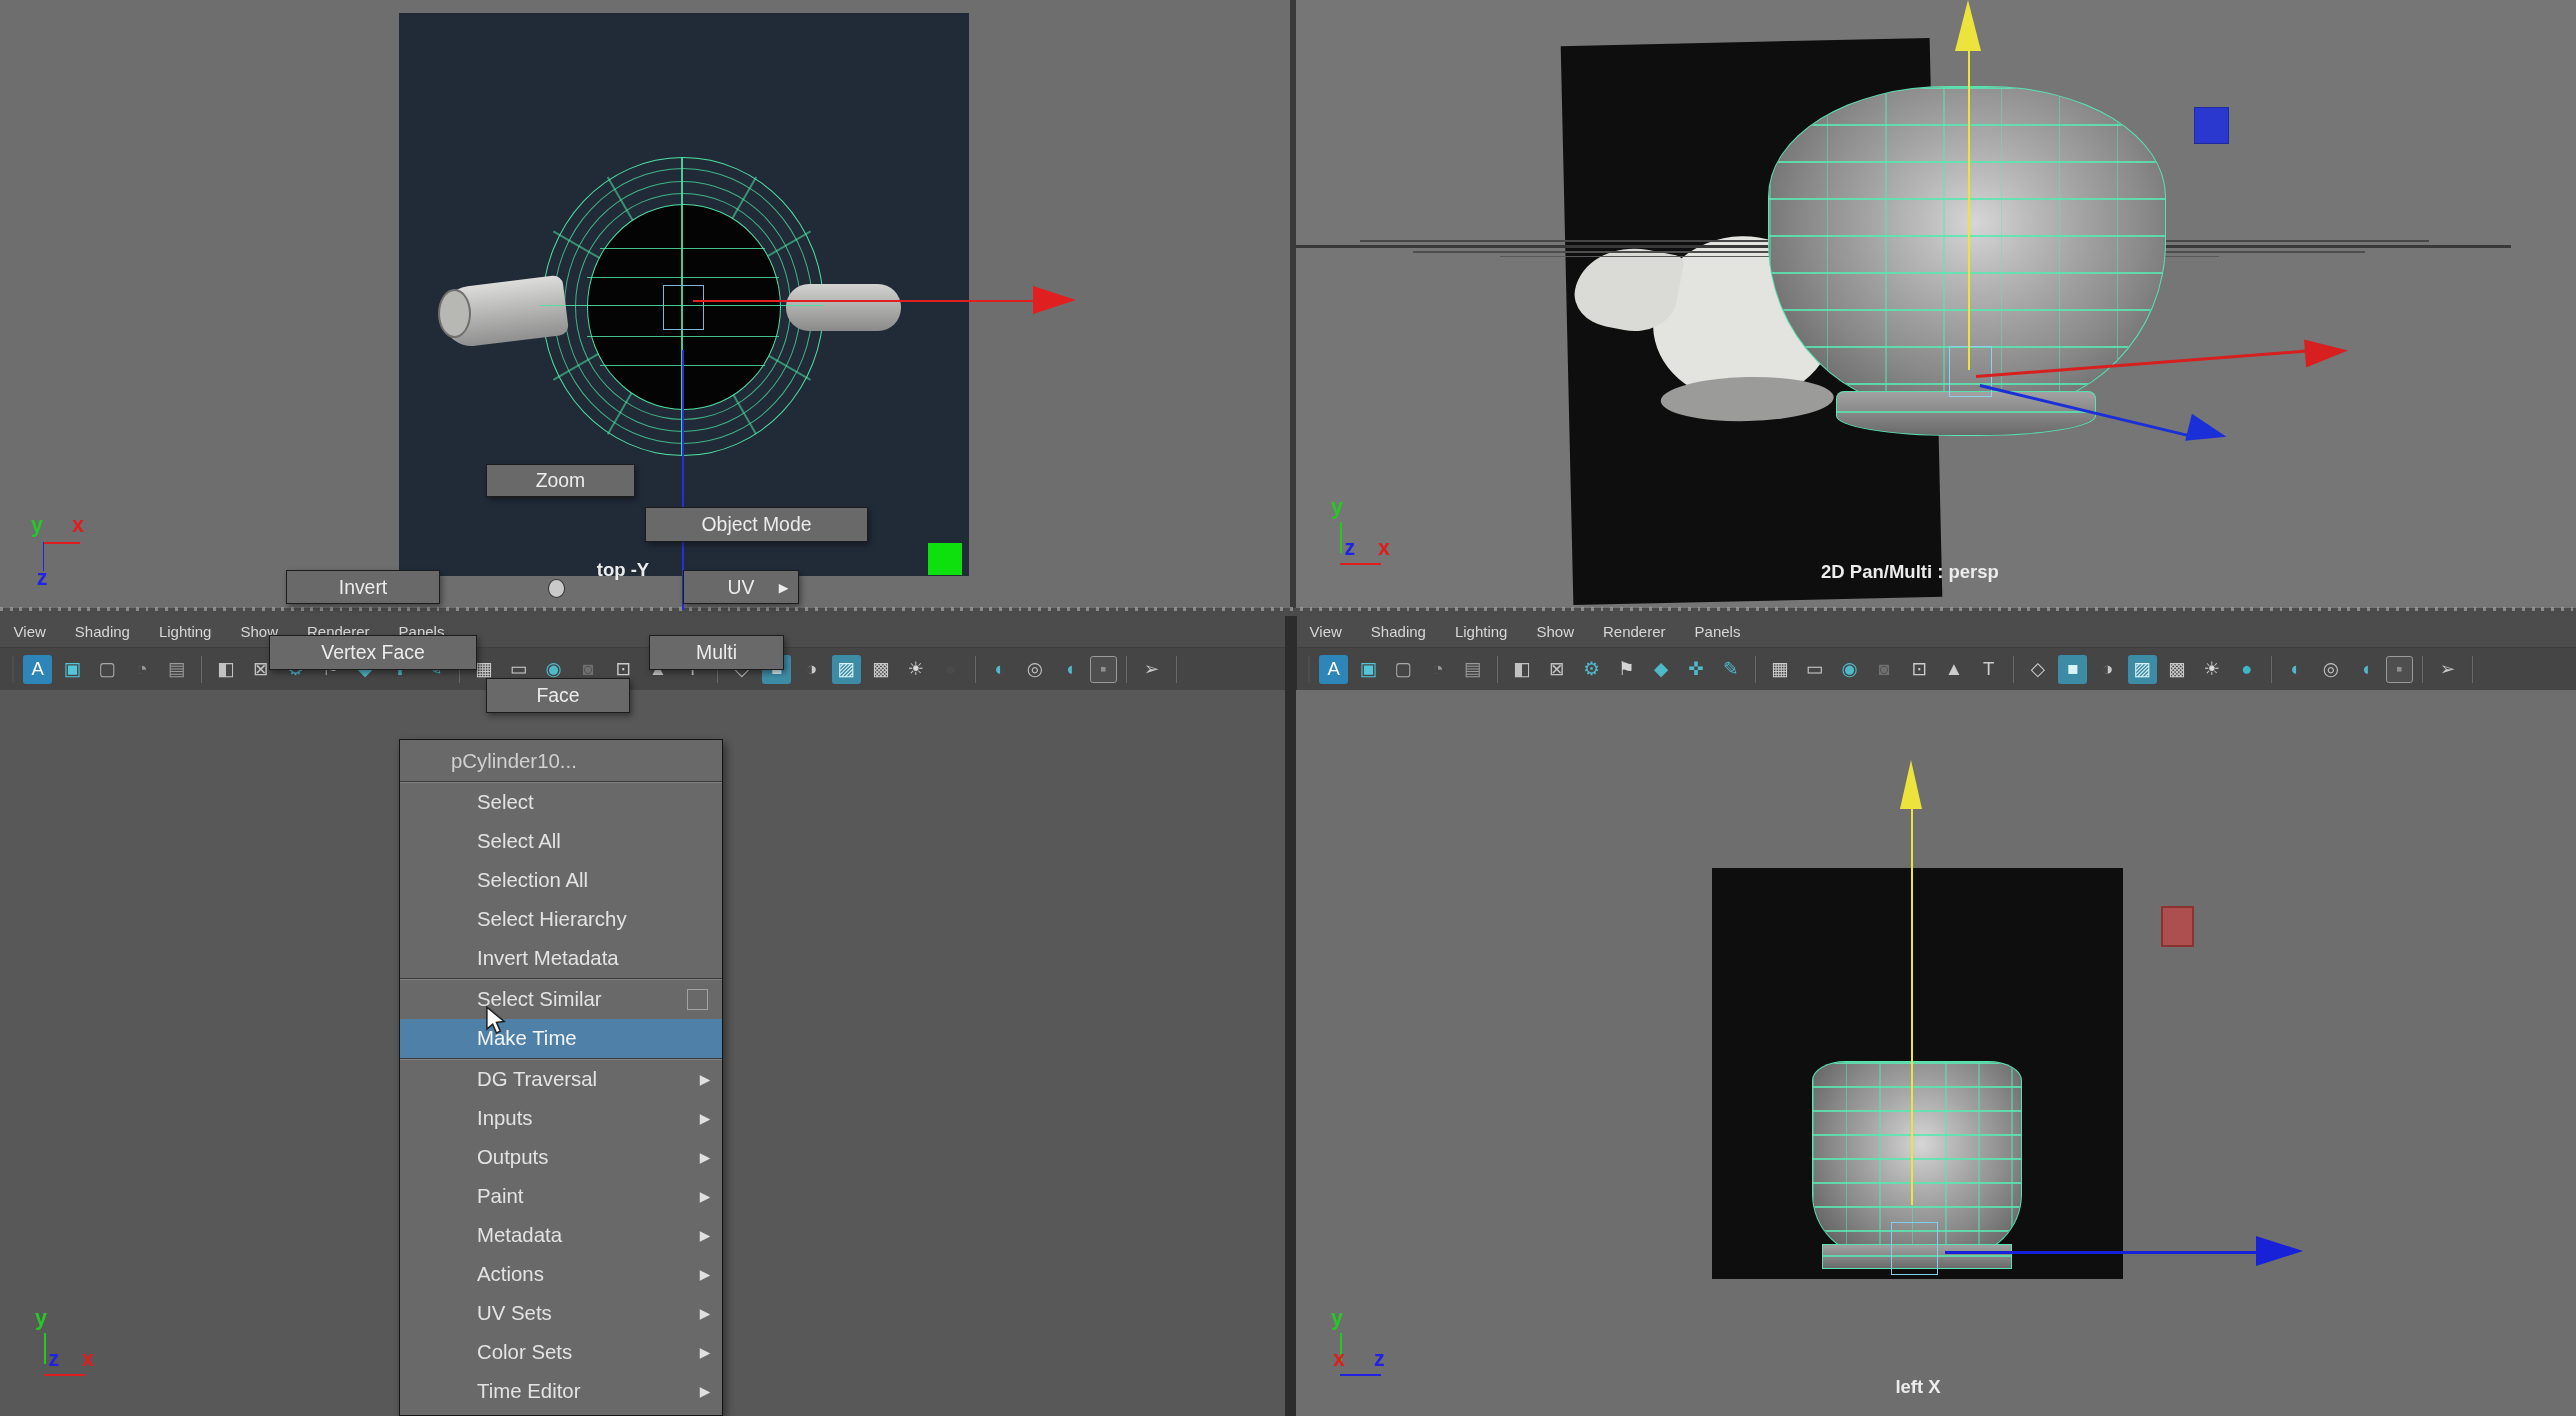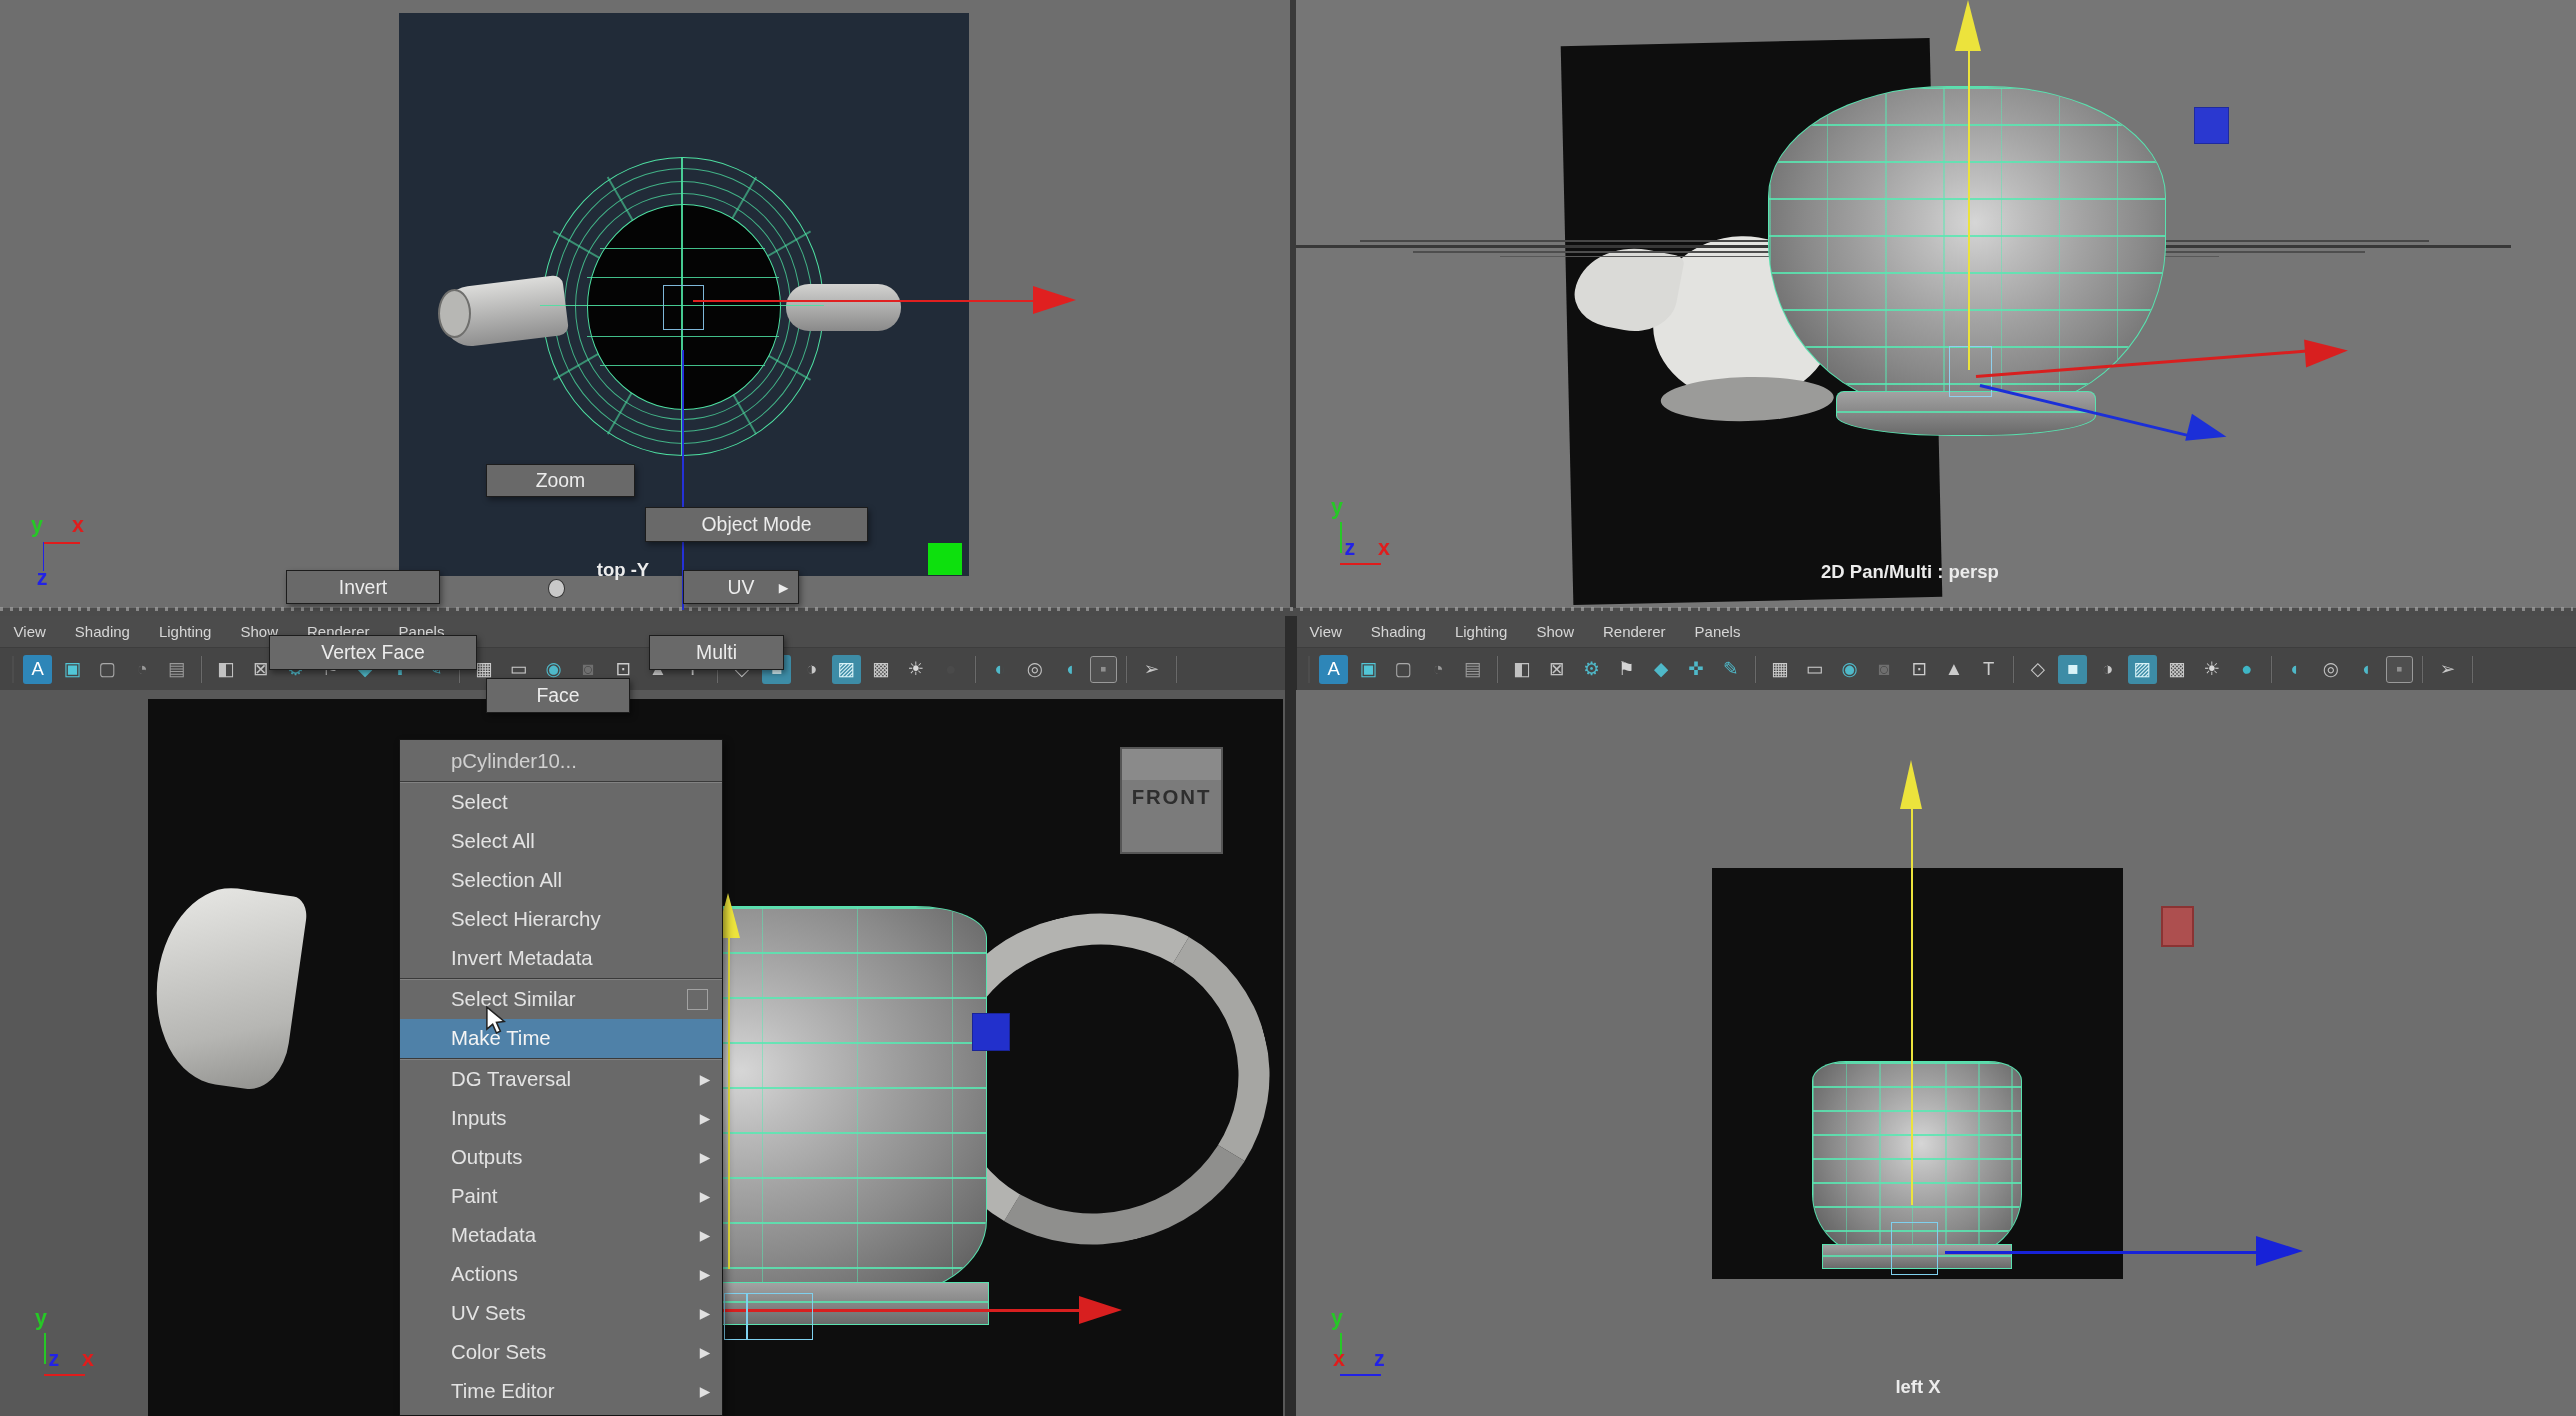--- a/index.html
+++ b/index.html
@@ -83,21 +83,21 @@
         font-size:19.4px;display:flex;align-items:center;justify-content:center;
         box-shadow:1.9px 2.9px 5.8px rgba(0,0,0,.4);box-sizing:border-box;}
   #mm-dot{left:548px;top:579px;width:14.6px;height:16.5px;border-radius:50%;background:#c9c9c9;
           border:1.9px solid #333;}
 
   
   #ctx{left:399px;top:739px;width:324px;height:677px;background:#696969;border:1px solid #141414;
        box-shadow:2.9px 3.9px 7.8px rgba(0,0,0,.45);overflow:hidden;box-sizing:border-box;}
   #ctx .title{height:41px;line-height:43px;padding-left:51px;font-size:20.4px;color:#d0d0d0;}
   #ctx .sep{height:1px;background:#3a3a3a;border-bottom:1px solid #828282;}
-  #ctx .row{position:relative;height:39px;line-height:39px;padding-left:51px;font-size:20.4px;color:#e3e3e3;}
+  #ctx .row{position:relative;height:39px;line-height:39px;padding-left:77px;font-size:20.4px;color:#e3e3e3;}
   #ctx .row.hl{background:#4f81a8;color:#f4f4f4;}
   #ctx .row .sub{position:absolute;right:11.7px;top:0;font-size:13.6px;color:#e0e0e0;}
   #ctx .row .chk{position:absolute;right:13.6px;top:8.7px;width:19.4px;height:19.4px;border:1.9px solid #a2a2a2;}
 
   .blacksq{background:#0e0e0e;}
   .front-marker{background:#7b7b7b;border:2.9px solid #565656;box-sizing:border-box;}
   .front-marker .band{position:absolute;left:0;right:0;top:0;height:31px;background:#8a8a8a;}
   .front-marker .txt{position:absolute;left:0;right:0;top:37px;text-align:center;
         font-size:20.4px;font-weight:bold;letter-spacing:1.9px;color:#2e2e2e;}
 </style>
@@ -403,44 +403,20 @@
         <div class="tsep"></div>
         <div class="tool">
           <span style="color: rgb(200, 200, 200);">➢</span>
         </div>
         <div class="tsep"></div>
       </div>
   </div>
   <div id="vdiv-bot" class="abs"></div>
 
   <div id="q-bl" class="abs">
-    <div class="abs blacksq" style="left:148px;top:8.7px;width:1135px;height:718px;overflow:hidden;">
-
-      <div class="abs front-marker" style="left:972px;top:48px;width:103px;height:107px;">
-        <div class="band"></div>
-        <div class="txt">FRONT</div>
-      </div>
-
-      <div class="abs" style="left:8.7px;top:189px;width:139px;height:197px;background:linear-gradient(160deg,#eaeae7,#b6b6b3 70%,#8f8f8c);border-radius:65% 15% 35% 70%;transform:rotate(8deg);"></div>
-
-      <div class="abs" style="left:775px;top:215px;width:347px;height:330px;border:31px solid #b3b3b0;border-bottom-color:#8f8f8d;border-right-color:#a6a6a3;border-radius:50%;transform:rotate(-14deg);box-sizing:border-box;"></div>
-
-      <div class="pot wire" style="left:328px;top:207px;width:509px;height:391px;--row:45px;--col:95px;border-radius:14% 14% 22% 22% / 8% 8% 20% 20%;"></div>
-      <div class="basering" style="left:384px;top:583px;width:457px;height:43px;"></div>
-
-      <div class="abs axisline" style="left:580px;top:238px;width:2.4px;height:332px;background:#ece33c;"></div>
-      <div class="cone-up abs" style="left:568px;top:194px;border-bottom-width:45px;border-left-width:12.6px;border-right-width:12.6px;"></div>
-      <div class="abs axisline" style="left:455px;top:610px;width:476px;height:2.9px;background:#d81f1f;"></div>
-      <div class="cone-right abs" style="left:931px;top:597px;"></div>
-      <div class="abs" style="left:576px;top:594px;width:87px;height:45px;border:1.9px solid #7fd0ee;">
-        <div style="position:absolute;left:21.4px;top:0;width:1.9px;height:100%;background:#7fd0ee;"></div>
-      </div>
-
-      <div class="abs" style="left:824px;top:314px;width:36px;height:36px;background:#2230cc;border:1.9px solid #1a2498;"></div>
-    </div>
 
     <div class="abs triad" style="left:35px;top:622px;">
       <span class="ax-y" style="left:0;top:-5.8px;">y</span>
       <span class="tl-line" style="left:8.7px;top:21.4px;width:1.9px;height:31px;"></span>
       <span class="ax-z" style="left:13.6px;top:35px;">z</span>
       <span class="ax-x" style="left:47px;top:35px;">x</span>
       <span class="tl-line" style="left:8.7px;top:62px;width:41px;height:1.9px;background:#e01c1c;"></span>
     </div>
   </div>
 

